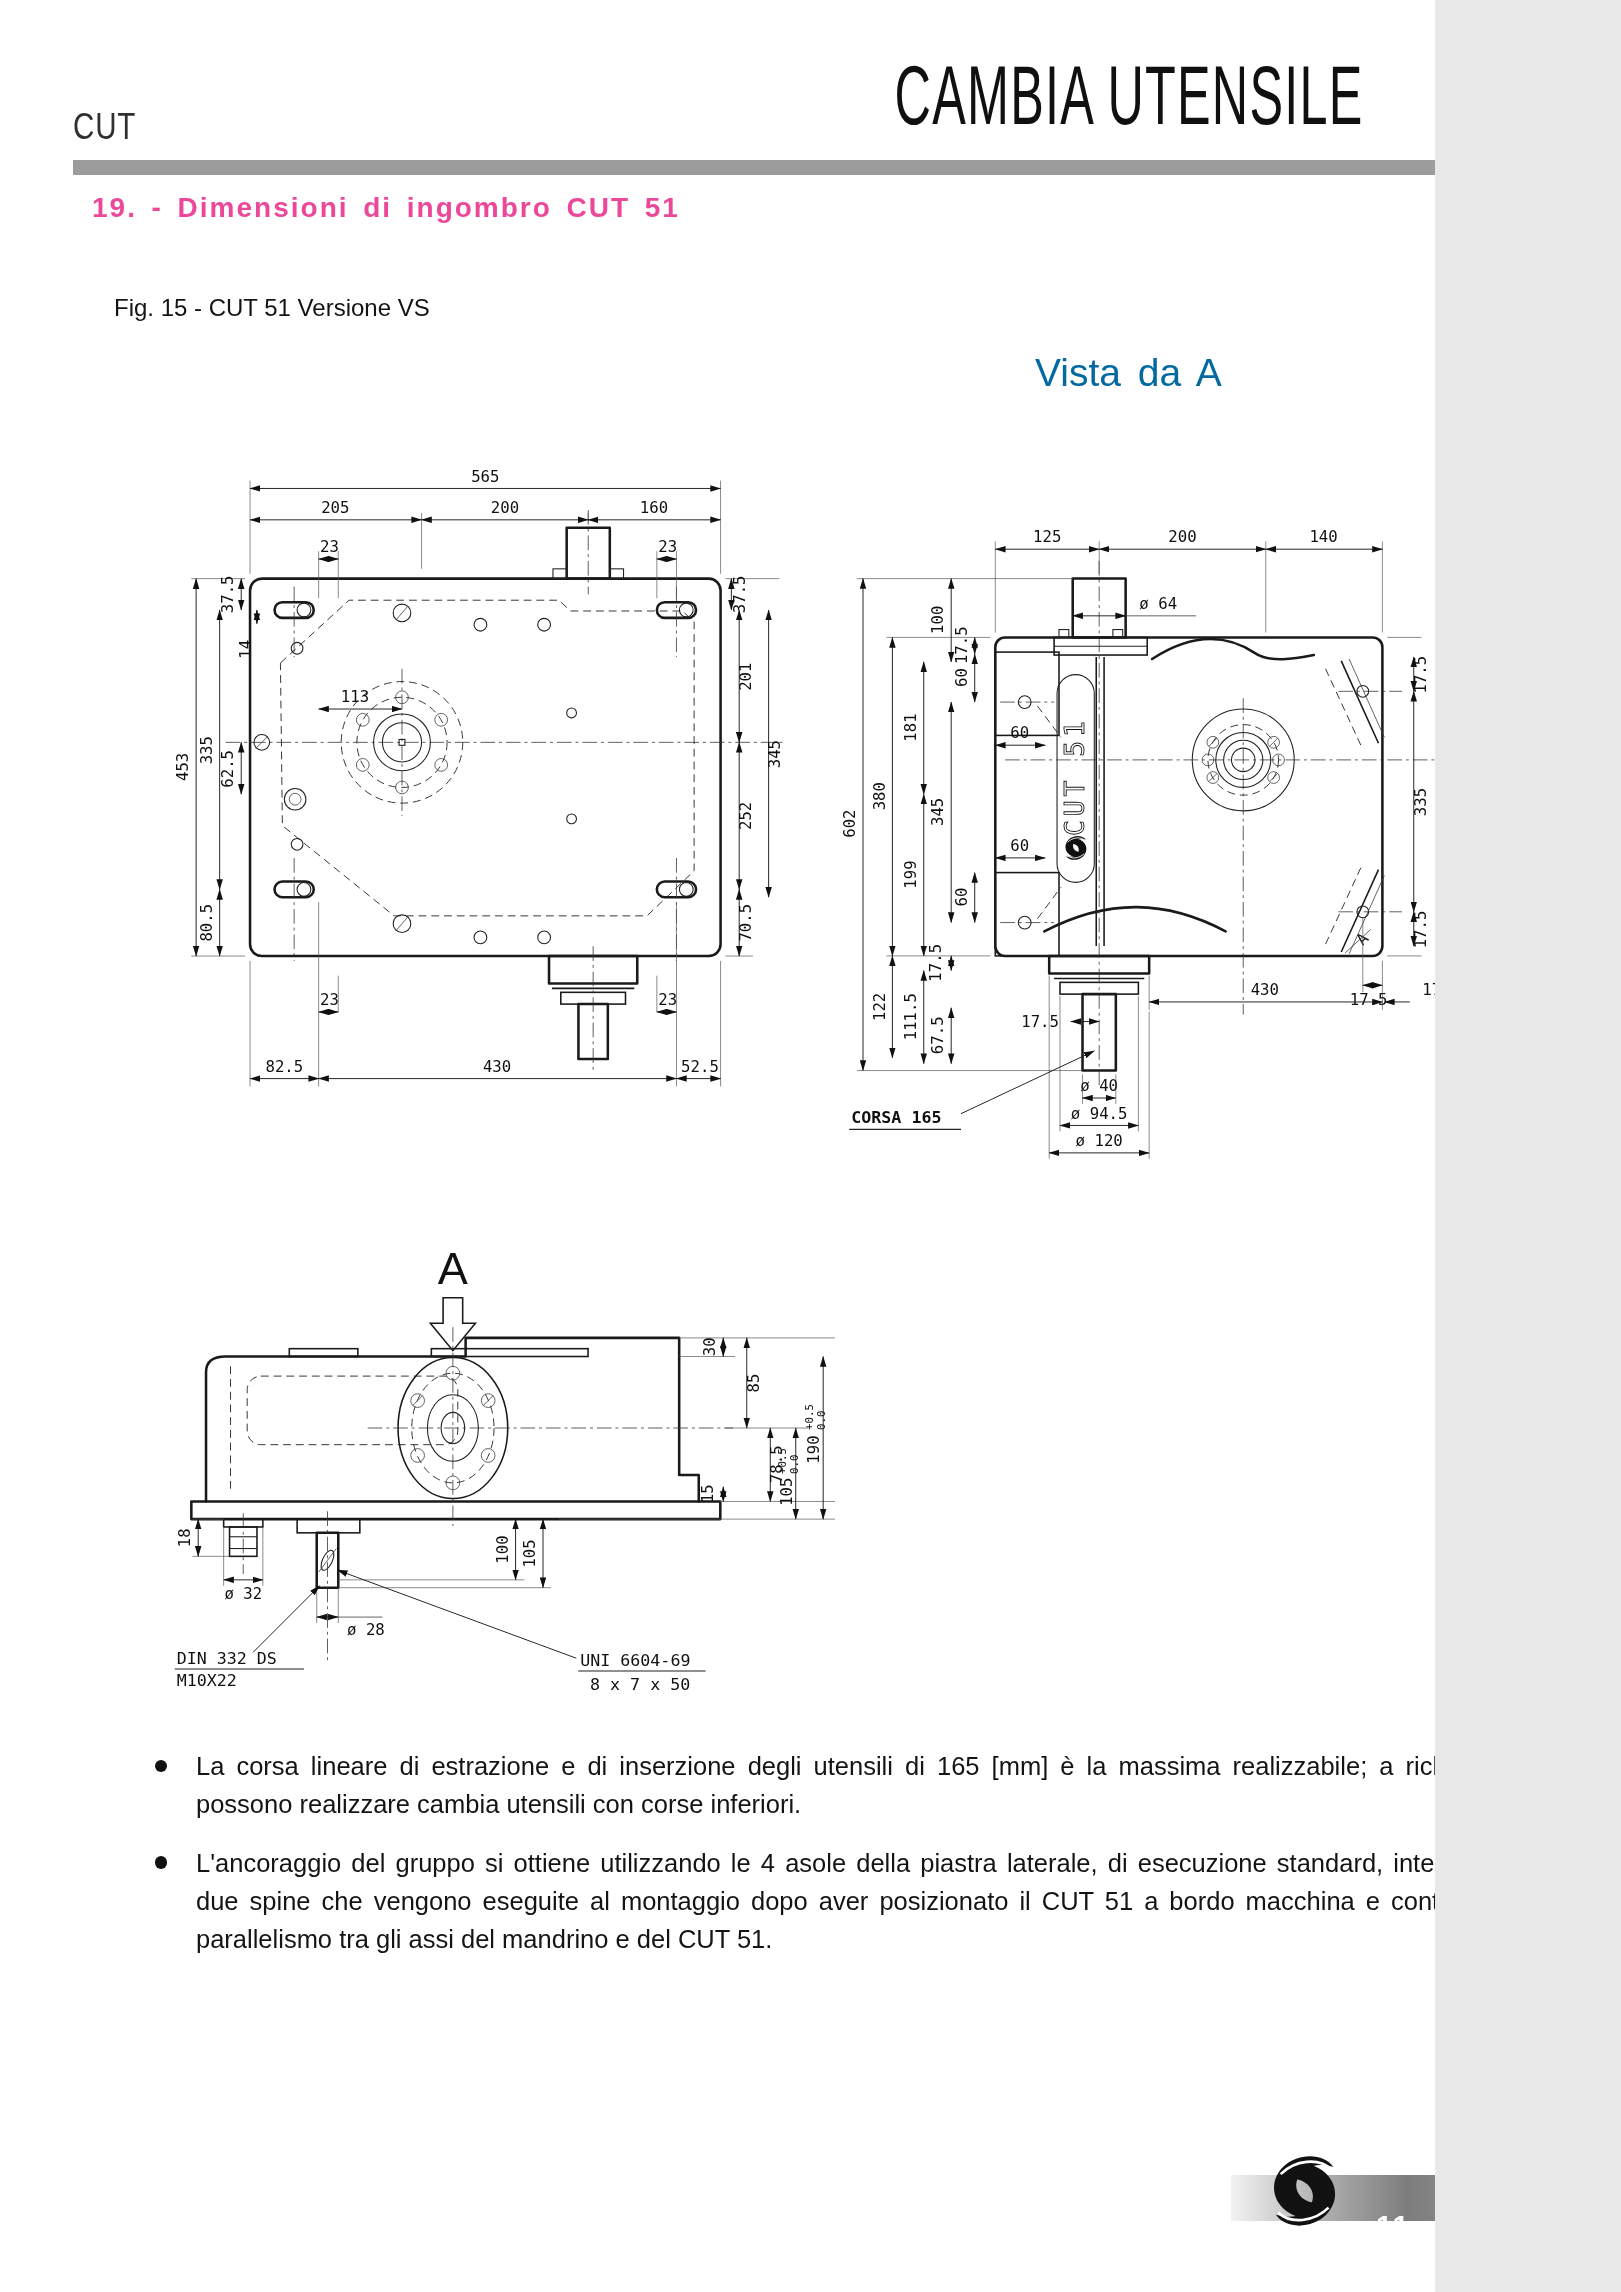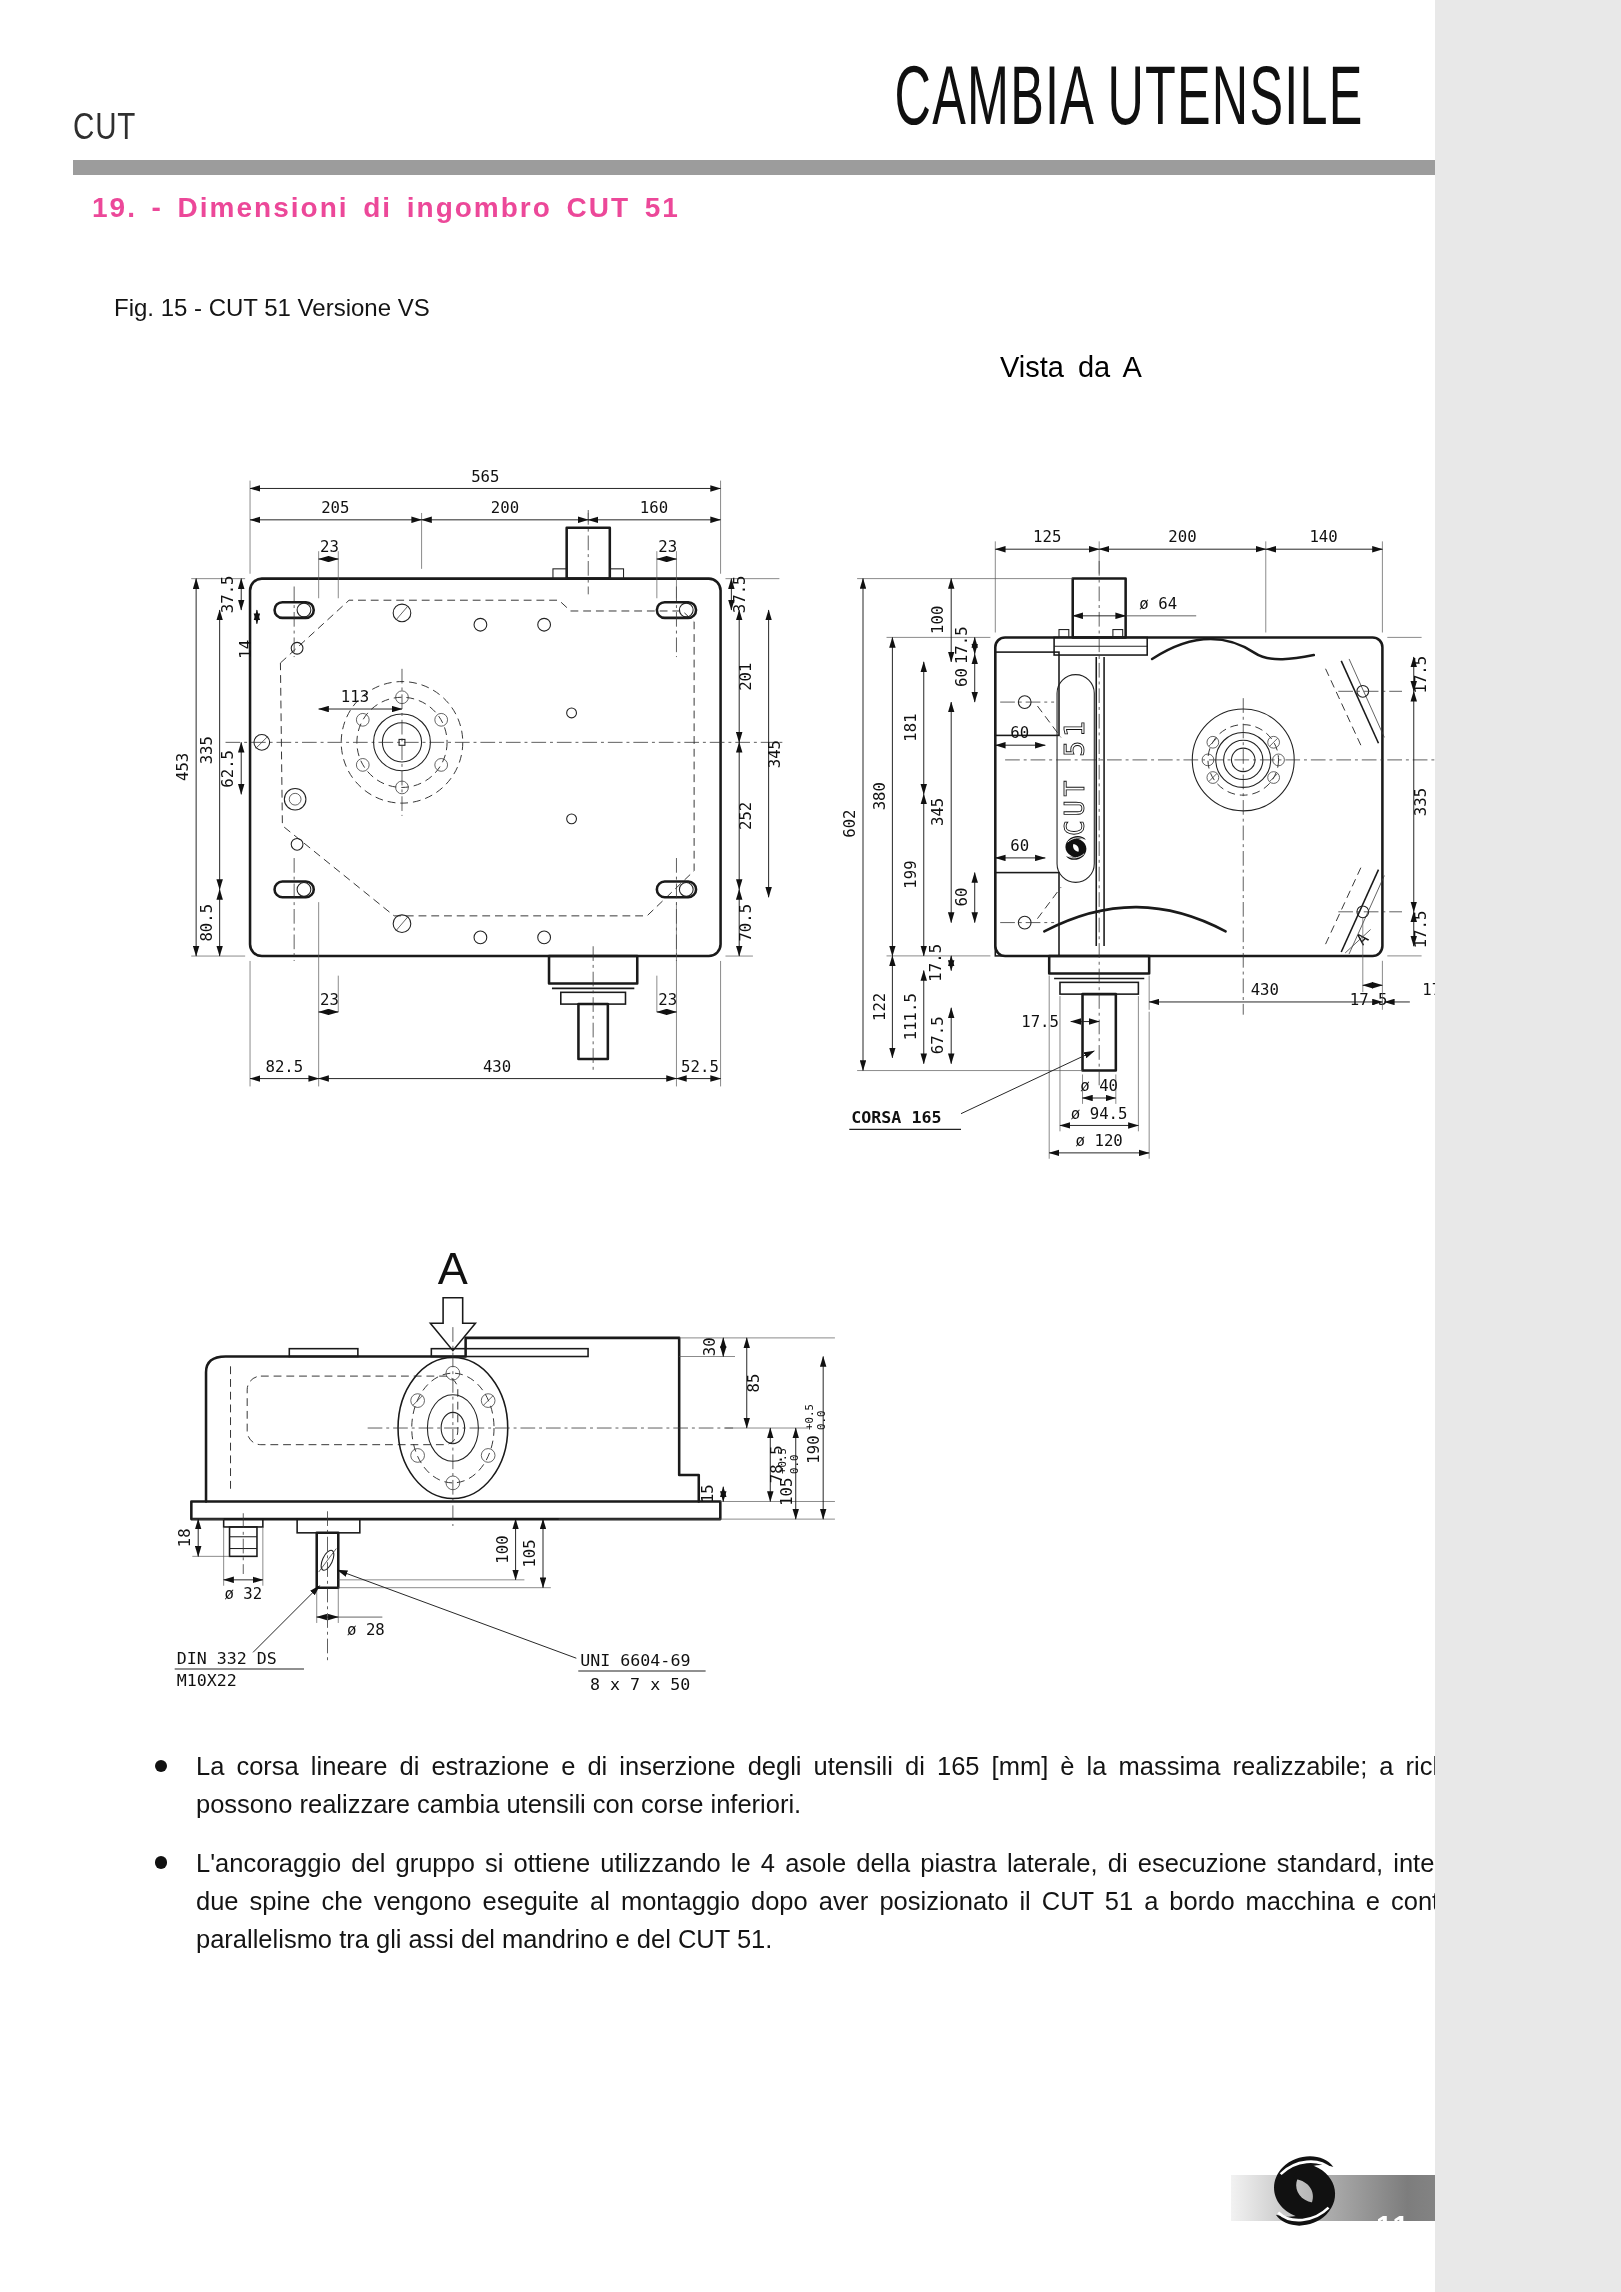--- a/index.html
+++ b/index.html
@@ -9,21 +9,21 @@
   
   .header-code{position:absolute;left:73px;top:106px;font-size:36px;font-weight:400;color:#2f2f2f;
                letter-spacing:1px;display:inline-block;transform:scaleX(.82);transform-origin:left;}
   .header-title{position:absolute;right:71px;top:47px;font-size:84px;font-weight:400;color:#101010;
                 letter-spacing:2px;display:inline-block;transform:scaleX(.60);transform-origin:right;white-space:nowrap;}
   .header-bar{position:absolute;left:73px;top:160px;width:1476px;height:14.7px;background:#9c9c9c;}
 
   .section-title{position:absolute;left:92px;top:192px;font-size:28px;font-weight:bold;color:#ec4899;
                  letter-spacing:2px;word-spacing:4.9px;}
   .fig-caption{position:absolute;left:114px;top:294px;font-size:24px;color:#141414;}
-  .view-label{position:absolute;left:1000px;top:351px;font-size:29px;color:#000000;word-spacing:5.9px;}
+  .view-label{position:absolute;left:1035px;top:351px;font-size:39px;color:#0369a1;word-spacing:5.9px;}
 
   
   svg{position:absolute;overflow:visible;}
   .o2{stroke:#1a1a1a;stroke-width:2.6;fill:none;stroke-linejoin:round;stroke-linecap:round;}
   .o15{stroke:#1a1a1a;stroke-width:1.6;fill:none;}
   .o1{stroke:#222;stroke-width:1.1;fill:none;}
   .th{stroke:#3a3a3a;stroke-width:.8;fill:none;}
   .dim{stroke:#222;stroke-width:1;fill:none;marker-start:url(#arr);marker-end:url(#arr);}
   .dimE{stroke:#222;stroke-width:1;fill:none;marker-end:url(#arr);}
   .ext{stroke:#555;stroke-width:.7;fill:none;}

